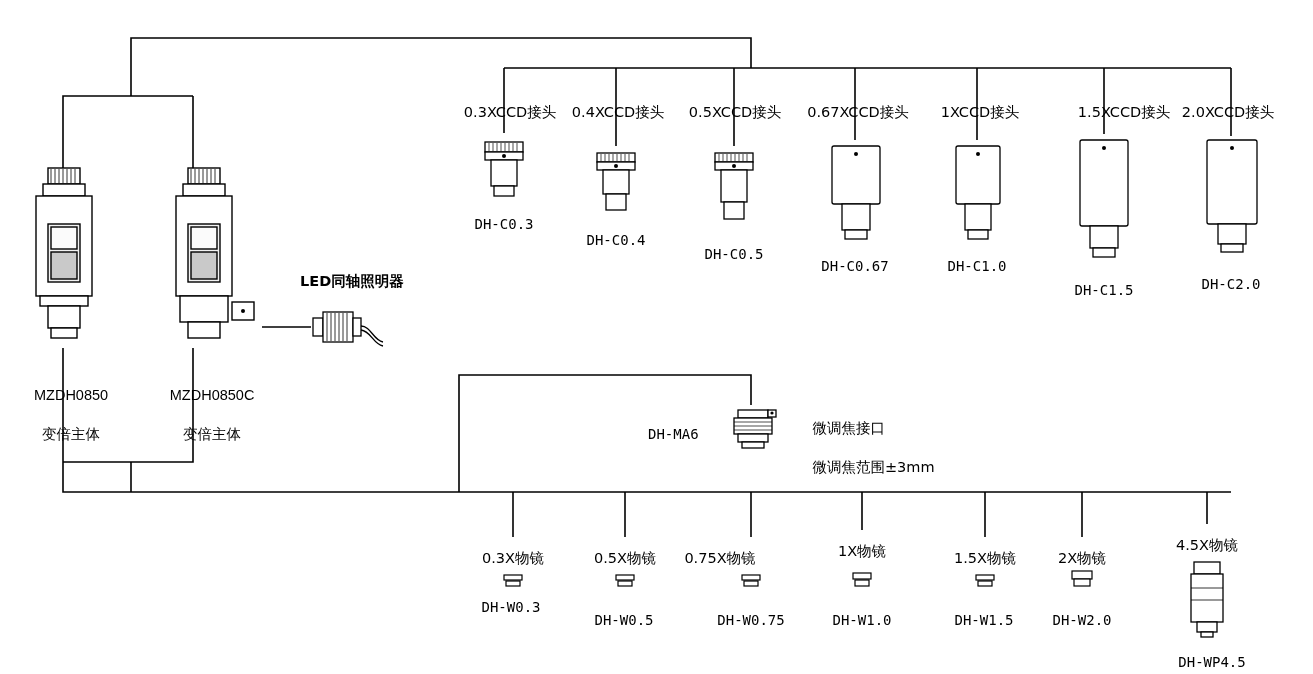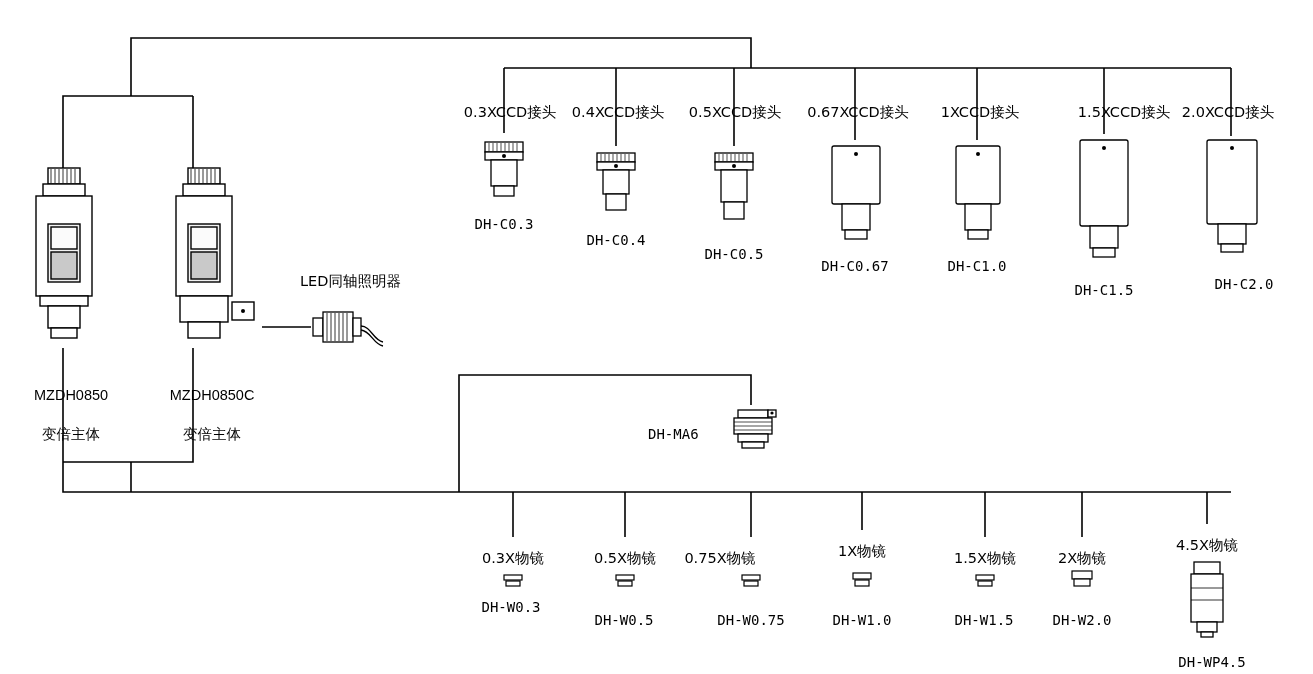--- a/index.html
+++ b/index.html
@@ -124,21 +124,21 @@
             <line x1="28" y1="7" x2="28" y2="35"></line>
           <line x1="32" y1="7" x2="32" y2="35"></line>
             <line x1="36" y1="7" x2="36" y2="35"></line>
         </g>
         <rect x="42" y="12" width="8" height="18"></rect>
         <path d="M50 20 C60 20 62 34 72 36" fill="none"></path>
         <path d="M50 24 C60 25 62 38 72 40" fill="none"></path>
       </g>
     </svg>
   </div>
-  <div class="lbl zh" style="left:300px;top:272px;">LED同轴照明器</div>
+  <div class="lbl zh" style="left:300px;top:272px;font-weight:bold;">LED同轴照明器</div>
 
   <div class="lbl zh ctr" style="left:510px;top:103px;">0.3XCCD接头</div>
   <div class="lbl zh ctr" style="left:618px;top:103px;">0.4XCCD接头</div>
   <div class="lbl zh ctr" style="left:735px;top:103px;">0.5XCCD接头</div>
   <div class="lbl zh ctr" style="left:858px;top:103px;">0.67XCCD接头</div>
   <div class="lbl zh ctr" style="left:980px;top:103px;">1XCCD接头</div>
   <div class="lbl zh ctr" style="left:1124px;top:103px;">1.5XCCD接头</div>
   <div class="lbl zh ctr" style="left:1228px;top:103px;">2.0XCCD接头</div>
 
   <div class="part" style="left:479px;top:136px;">
@@ -244,40 +244,44 @@
       </g>
     </svg>
   </div>
 
   <div class="lbl mono ctr" style="left:504px;top:215px;">DH-C0.3</div>
   <div class="lbl mono ctr" style="left:616px;top:231px;">DH-C0.4</div>
   <div class="lbl mono ctr" style="left:734px;top:245px;">DH-C0.5</div>
   <div class="lbl mono ctr" style="left:855px;top:257px;">DH-C0.67</div>
   <div class="lbl mono ctr" style="left:977px;top:257px;">DH-C1.0</div>
   <div class="lbl mono ctr" style="left:1104px;top:281px;">DH-C1.5</div>
-  <div class="lbl mono ctr" style="left:1231px;top:275px;margin-left:13px;">DH-C2.0</div>
+  <div class="lbl mono ctr" style="left:1231px;top:275px;">DH-C2.0</div>
 
   <div class="part" style="left:724px;top:406px;">
     <svg width="60" height="50" viewBox="0 0 60 50">
       <g fill="#fff" stroke="#000" stroke-width="1.3">
         <rect x="14" y="4" width="30" height="8"></rect>
         <rect x="44" y="4" width="8" height="7"></rect>
         <circle cx="48" cy="7" r="1.6" fill="#000" stroke="none"></circle>
         <rect x="10" y="12" width="38" height="16"></rect>
         <g stroke-width="0.7">
           <line x1="10" y1="16" x2="48" y2="16"></line>
             <line x1="10" y1="20" x2="48" y2="20"></line>
             <line x1="10" y1="24" x2="48" y2="24"></line>
         </g>
         <rect x="14" y="28" width="30" height="8"></rect>
         <rect x="18" y="36" width="22" height="6"></rect>
       </g>
     </svg>
   </div>
   <div class="lbl mono" style="left:648px;top:425px;">DH-MA6</div>
+  <div class="lbl zh" style="left:794px;top:399px;">
+    <span>微调焦接口</span><br>
+    <span>微调焦范围±3mm</span>
+  </div>
 
   <div class="lbl zh ctr" style="left:513px;top:549px;">0.3X物镜</div>
   <div class="lbl zh ctr" style="left:625px;top:549px;">0.5X物镜</div>
   <div class="lbl zh ctr" style="left:720px;top:549px;">0.75X物镜</div>
   <div class="lbl zh ctr" style="left:862px;top:542px;">1X物镜</div>
   <div class="lbl zh ctr" style="left:985px;top:549px;">1.5X物镜</div>
   <div class="lbl zh ctr" style="left:1082px;top:549px;">2X物镜</div>
   <div class="lbl zh ctr" style="left:1207px;top:536px;">4.5X物镜</div>
 
   <div class="part" style="left:501px;top:572px;">

